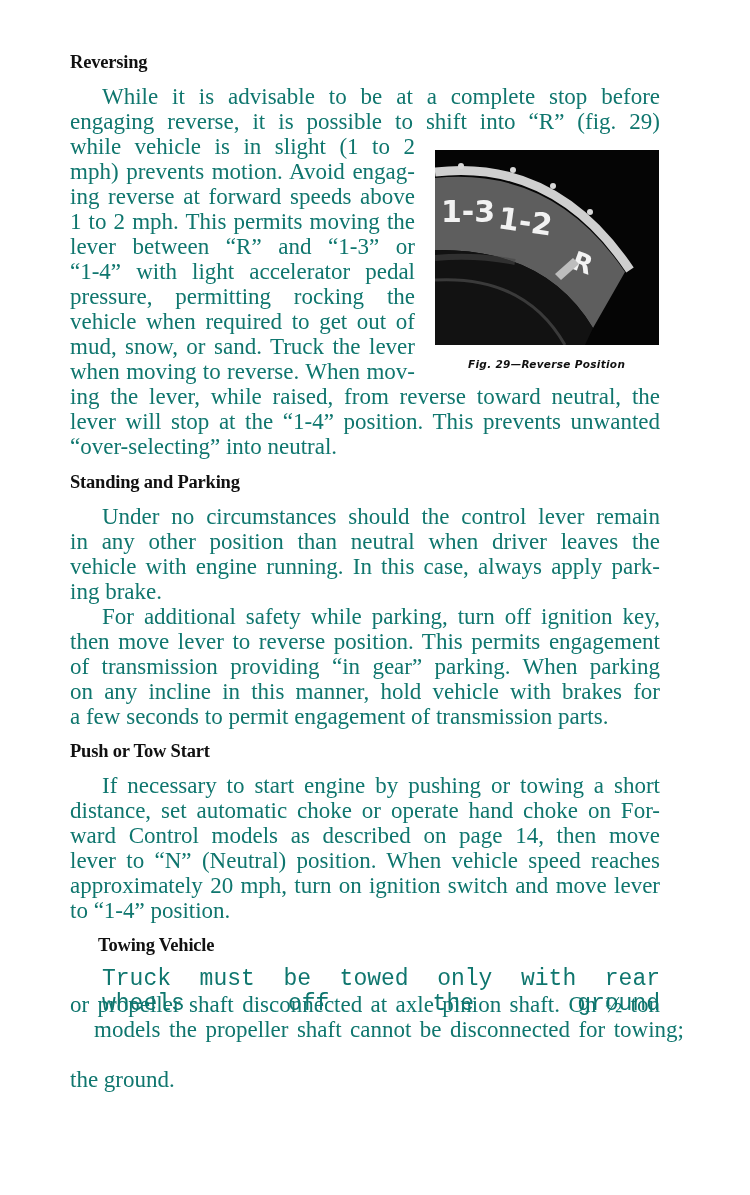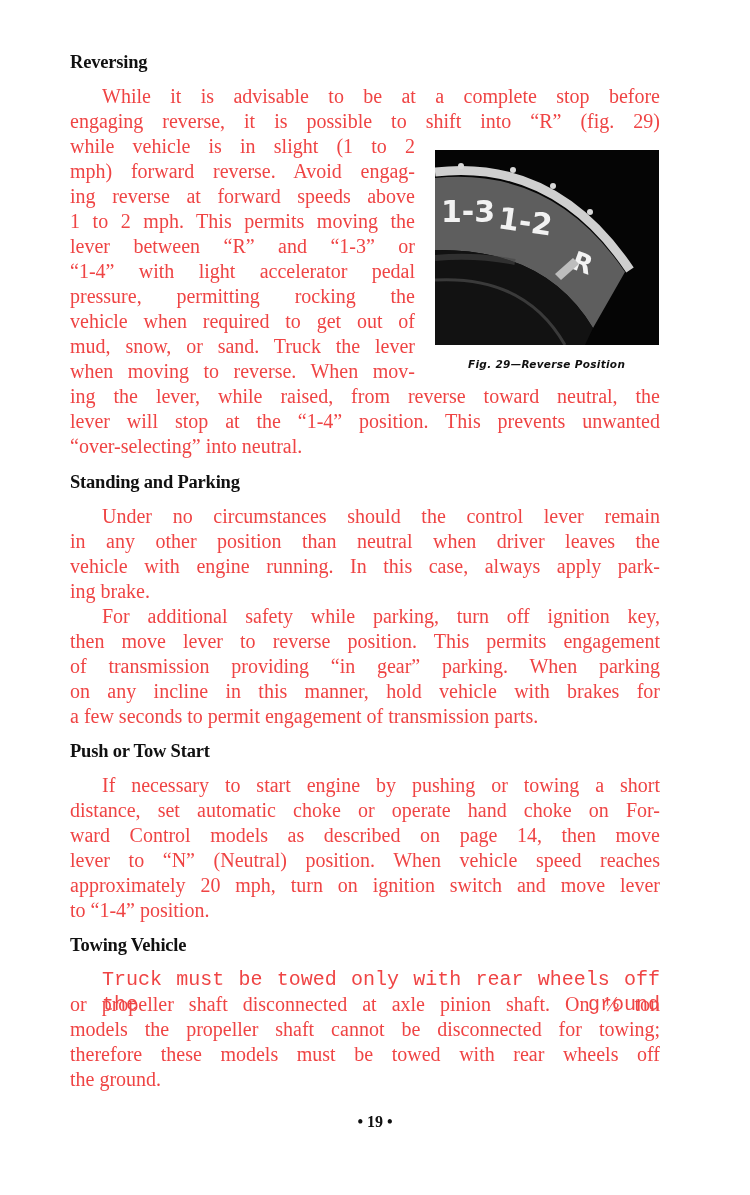--- a/index.html
+++ b/index.html
@@ -2,42 +2,42 @@
 <html><head>
 <meta charset="utf-8">
 <style>
   html, body { margin: 0; padding: 0; background: #ffffff; }
   body { width: 750px; height: 1195px; position: relative; overflow: hidden;
          font-family: "DejaVu Serif", "Liberation Serif", serif; color: #1a1a1a; }
   .page { position: absolute; left: 0; top: 0; width: 750px; height: 912px; }
   .heading { position: absolute; left: 70px; font-family: "Liberation Serif", serif;
              font-weight: bold; font-size: 18.5px; letter-spacing: -0.2px; color: #111; }
   .line { position: absolute; left: 70px; width: 590px; height: 25px;
-          font-family: "Liberation Serif", serif; font-size: 20px; line-height: 25px;
-          text-align: justify; text-align-last: justify; white-space: nowrap; color: #ef4444; }
+          font-family: "Liberation Serif", serif; font-size: 23px; line-height: 25px;
+          text-align: justify; text-align-last: justify; white-space: nowrap; color: #0f766e; }
   .line.narrow { width: 345px; }
   .line.indent { left: 102px; width: 558px; }
   .line.last { text-align-last: left; }
   .figure { position: absolute; left: 435px; top: 150px; width: 224px; height: 195px;
             background: #15803d; overflow: hidden; }
   .caption { position: absolute; left: 468px; top: 358px; font-family: "DejaVu Sans", sans-serif;
              font-weight: bold; font-style: italic; font-size: 10.5px; color: #111; letter-spacing: 0.3px; }
   .pagenum { position: absolute; left: 0; width: 750px; top: 1113px; text-align: center;
              font-family: "Liberation Serif", serif; font-weight: bold; font-size: 16px; color: #111; }
 </style>
 </head>
 <body>
 
 <div class="page">
 
   <div class="heading" style="top:52px;">Reversing</div>
   <div class="line indent" style="top: 84px; white-space: normal;">While it is advisable to be at a complete stop before</div>
   <div class="line" style="top: 109px; white-space: normal;">engaging reverse, it is possible to shift into “R” (fig. 29)</div>
   <div class="line narrow" style="top: 134px; white-space: normal;">while vehicle is in slight (1 to 2</div>
-  <div class="line narrow" style="top: 159px; white-space: normal;">mph) forward reverse. Avoid engag-</div>
+  <div class="line narrow" style="top: 159px; white-space: normal;">mph) prevents motion. Avoid engag-</div>
   <div class="line narrow" style="top: 184px; white-space: normal;">ing reverse at forward speeds above</div>
   <div class="line narrow" style="top: 209px; white-space: normal;">1 to 2 mph. This permits moving the</div>
   <div class="line narrow" style="top: 234px; white-space: normal;">lever between “R” and “1-3” or</div>
   <div class="line narrow" style="top: 259px; white-space: normal;">“1-4” with light accelerator pedal</div>
   <div class="line narrow" style="top: 284px; white-space: normal;">pressure, permitting rocking the</div>
   <div class="line narrow" style="top: 309px; white-space: normal;">vehicle when required to get out of</div>
   <div class="line narrow" style="top: 334px; white-space: normal;">mud, snow, or sand. Truck the lever</div>
   <div class="line narrow" style="top: 359px; white-space: normal;">when moving to reverse. When mov-</div>
   <div class="line" style="top: 384px; white-space: normal;">ing the lever, while raised, from reverse toward neutral, the</div>
   <div class="line" style="top: 409px; white-space: normal;">lever will stop at the “1-4” position. This prevents unwanted</div>
@@ -86,21 +86,19 @@
   <div class="line last" style="top: 704px; white-space: normal;">a few seconds to permit engagement of transmission parts.</div>
 
   <div class="heading" style="top:741px;">Push or Tow Start</div>
   <div class="line indent" style="top: 773px; white-space: normal;">If necessary to start engine by pushing or towing a short</div>
   <div class="line" style="top: 798px; white-space: normal;">distance, set automatic choke or operate hand choke on For-</div>
   <div class="line" style="top: 823px; white-space: normal;">ward Control models as described on page 14, then move</div>
   <div class="line" style="top: 848px; white-space: normal;">lever to “N” (Neutral) position. When vehicle speed reaches</div>
   <div class="line" style="top: 873px; white-space: normal;">approximately 20 mph, turn on ignition switch and move lever</div>
   <div class="line last" style="top: 898px; white-space: normal;">to “1-4” position.</div>
 
-  <div class="heading" style="top:935px;">Towing Vehicle</div>
+  <div class="heading" style="top:935px;margin-left:28px;">Towing Vehicle</div>
   <div class="line indent" style="top: 967px; white-space: normal; font-family: Liberation Mono, monospace;">Truck must be towed only with rear wheels off the ground</div>
   <div class="line" style="top: 992px; white-space: normal;">or propeller shaft disconnected at axle pinion shaft. On ½ ton</div>
-  <div class="line" style="top: 1017px; white-space: normal;">models the propeller shaft cannot be disconnected for towing;</div>
-  <div class="line" style="top: 1042px; white-space: normal;">therefore these models must be towed with rear wheels off</div>
+  <div class="line" style="top: 1017px; white-space: normal; margin-left: 24px;">models the propeller shaft cannot be disconnected for towing;</div>
   <div class="line last" style="top: 1067px; white-space: normal;">the ground.</div>
 
-  <div class="pagenum">• 19 •</div>
 </div>
 
 </body></html>

